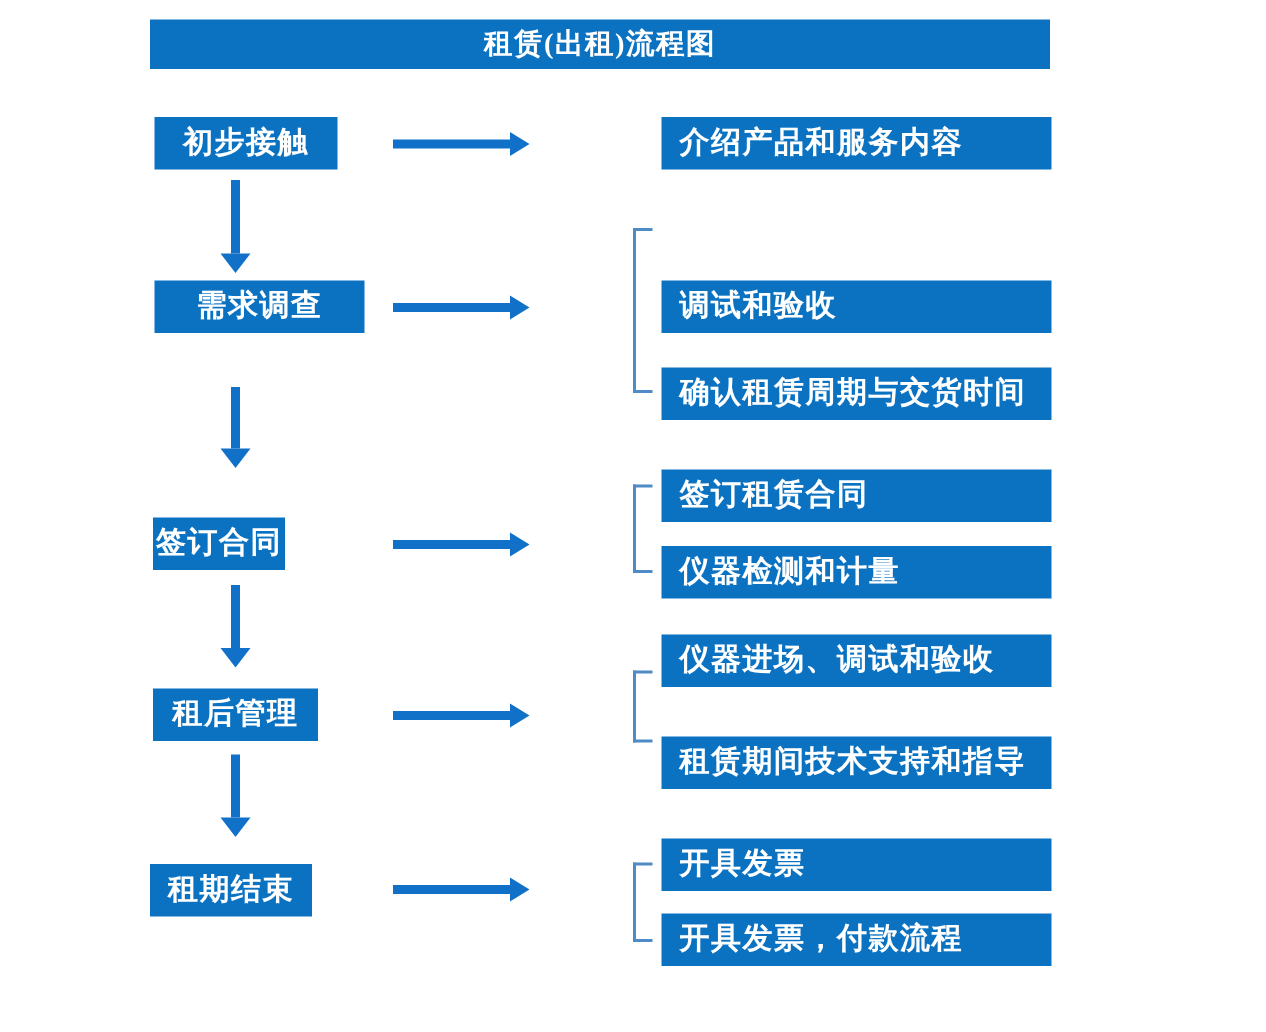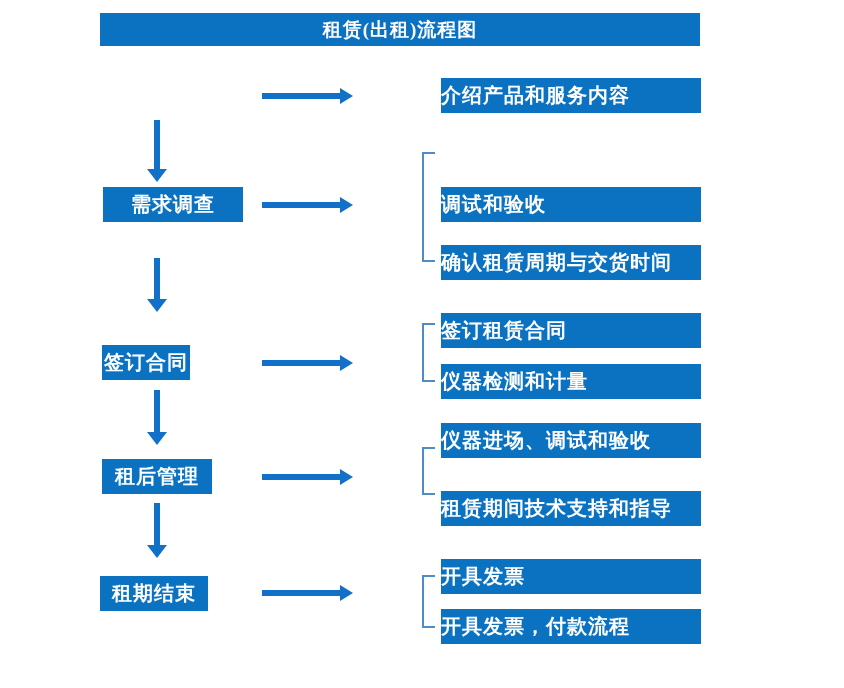--- a/index.html
+++ b/index.html
@@ -11,21 +11,21 @@
     position:absolute;left:100px;top:13px;width:600px;height:33px;
     background:#0b72c2;color:#ffffff;text-align:center;line-height:33px;
     font-weight:bold;font-size:19px;letter-spacing:1px;
   }
   .box{
     position:absolute;height:35px;background:#0b72c2;color:#ffffff;
     font-weight:bold;font-size:20px;line-height:35px;letter-spacing:1px;
     box-sizing:border-box;
   }
   .lbox{text-align:center;}
-  .rbox{left:441px;width:260px;text-align:left;}
+  .rbox{left:441px;width:260px;padding-left:12px;text-align:left;}
   .harrow{position:absolute;left:262px;width:91px;height:16px;}
   .harrow .stem{position:absolute;left:0;top:5px;width:78px;height:6px;background:#1171c8;}
   .harrow .head{
     position:absolute;right:0;top:0;width:0;height:0;
     border-left:13px solid #1171c8;border-top:8px solid transparent;border-bottom:8px solid transparent;
   }
   .varrow{position:absolute;left:147px;width:20px;}
   .varrow .stem{position:absolute;left:7px;top:0;width:6px;background:#1171c8;}
   .varrow .head{
     position:absolute;bottom:0;left:0;width:0;height:0;
@@ -39,20 +39,21 @@
 </style>
 </head>
 <body>
 
 <div class="canvas">
 
   <div class="title-bar">
     <span>租赁(出租)流程图</span>
   </div>
 
+  <div class="box lbox" style="left:103px;top:78px;width:122px">初步接触</div>
   <div class="box lbox" style="left:103px;top:187px;width:140px">需求调查</div>
   <div class="box lbox" style="left:102px;top:345px;width:88px">签订合同</div>
   <div class="box lbox" style="left:102px;top:459px;width:110px">租后管理</div>
   <div class="box lbox" style="left:100px;top:576px;width:108px">租期结束</div>
 
   <div class="varrow" style="top:120px;height:62px">
     <div class="stem" style="height:49px"></div>
     <div class="head"></div>
   </div>
   <div class="varrow" style="top:258px;height:54px">

